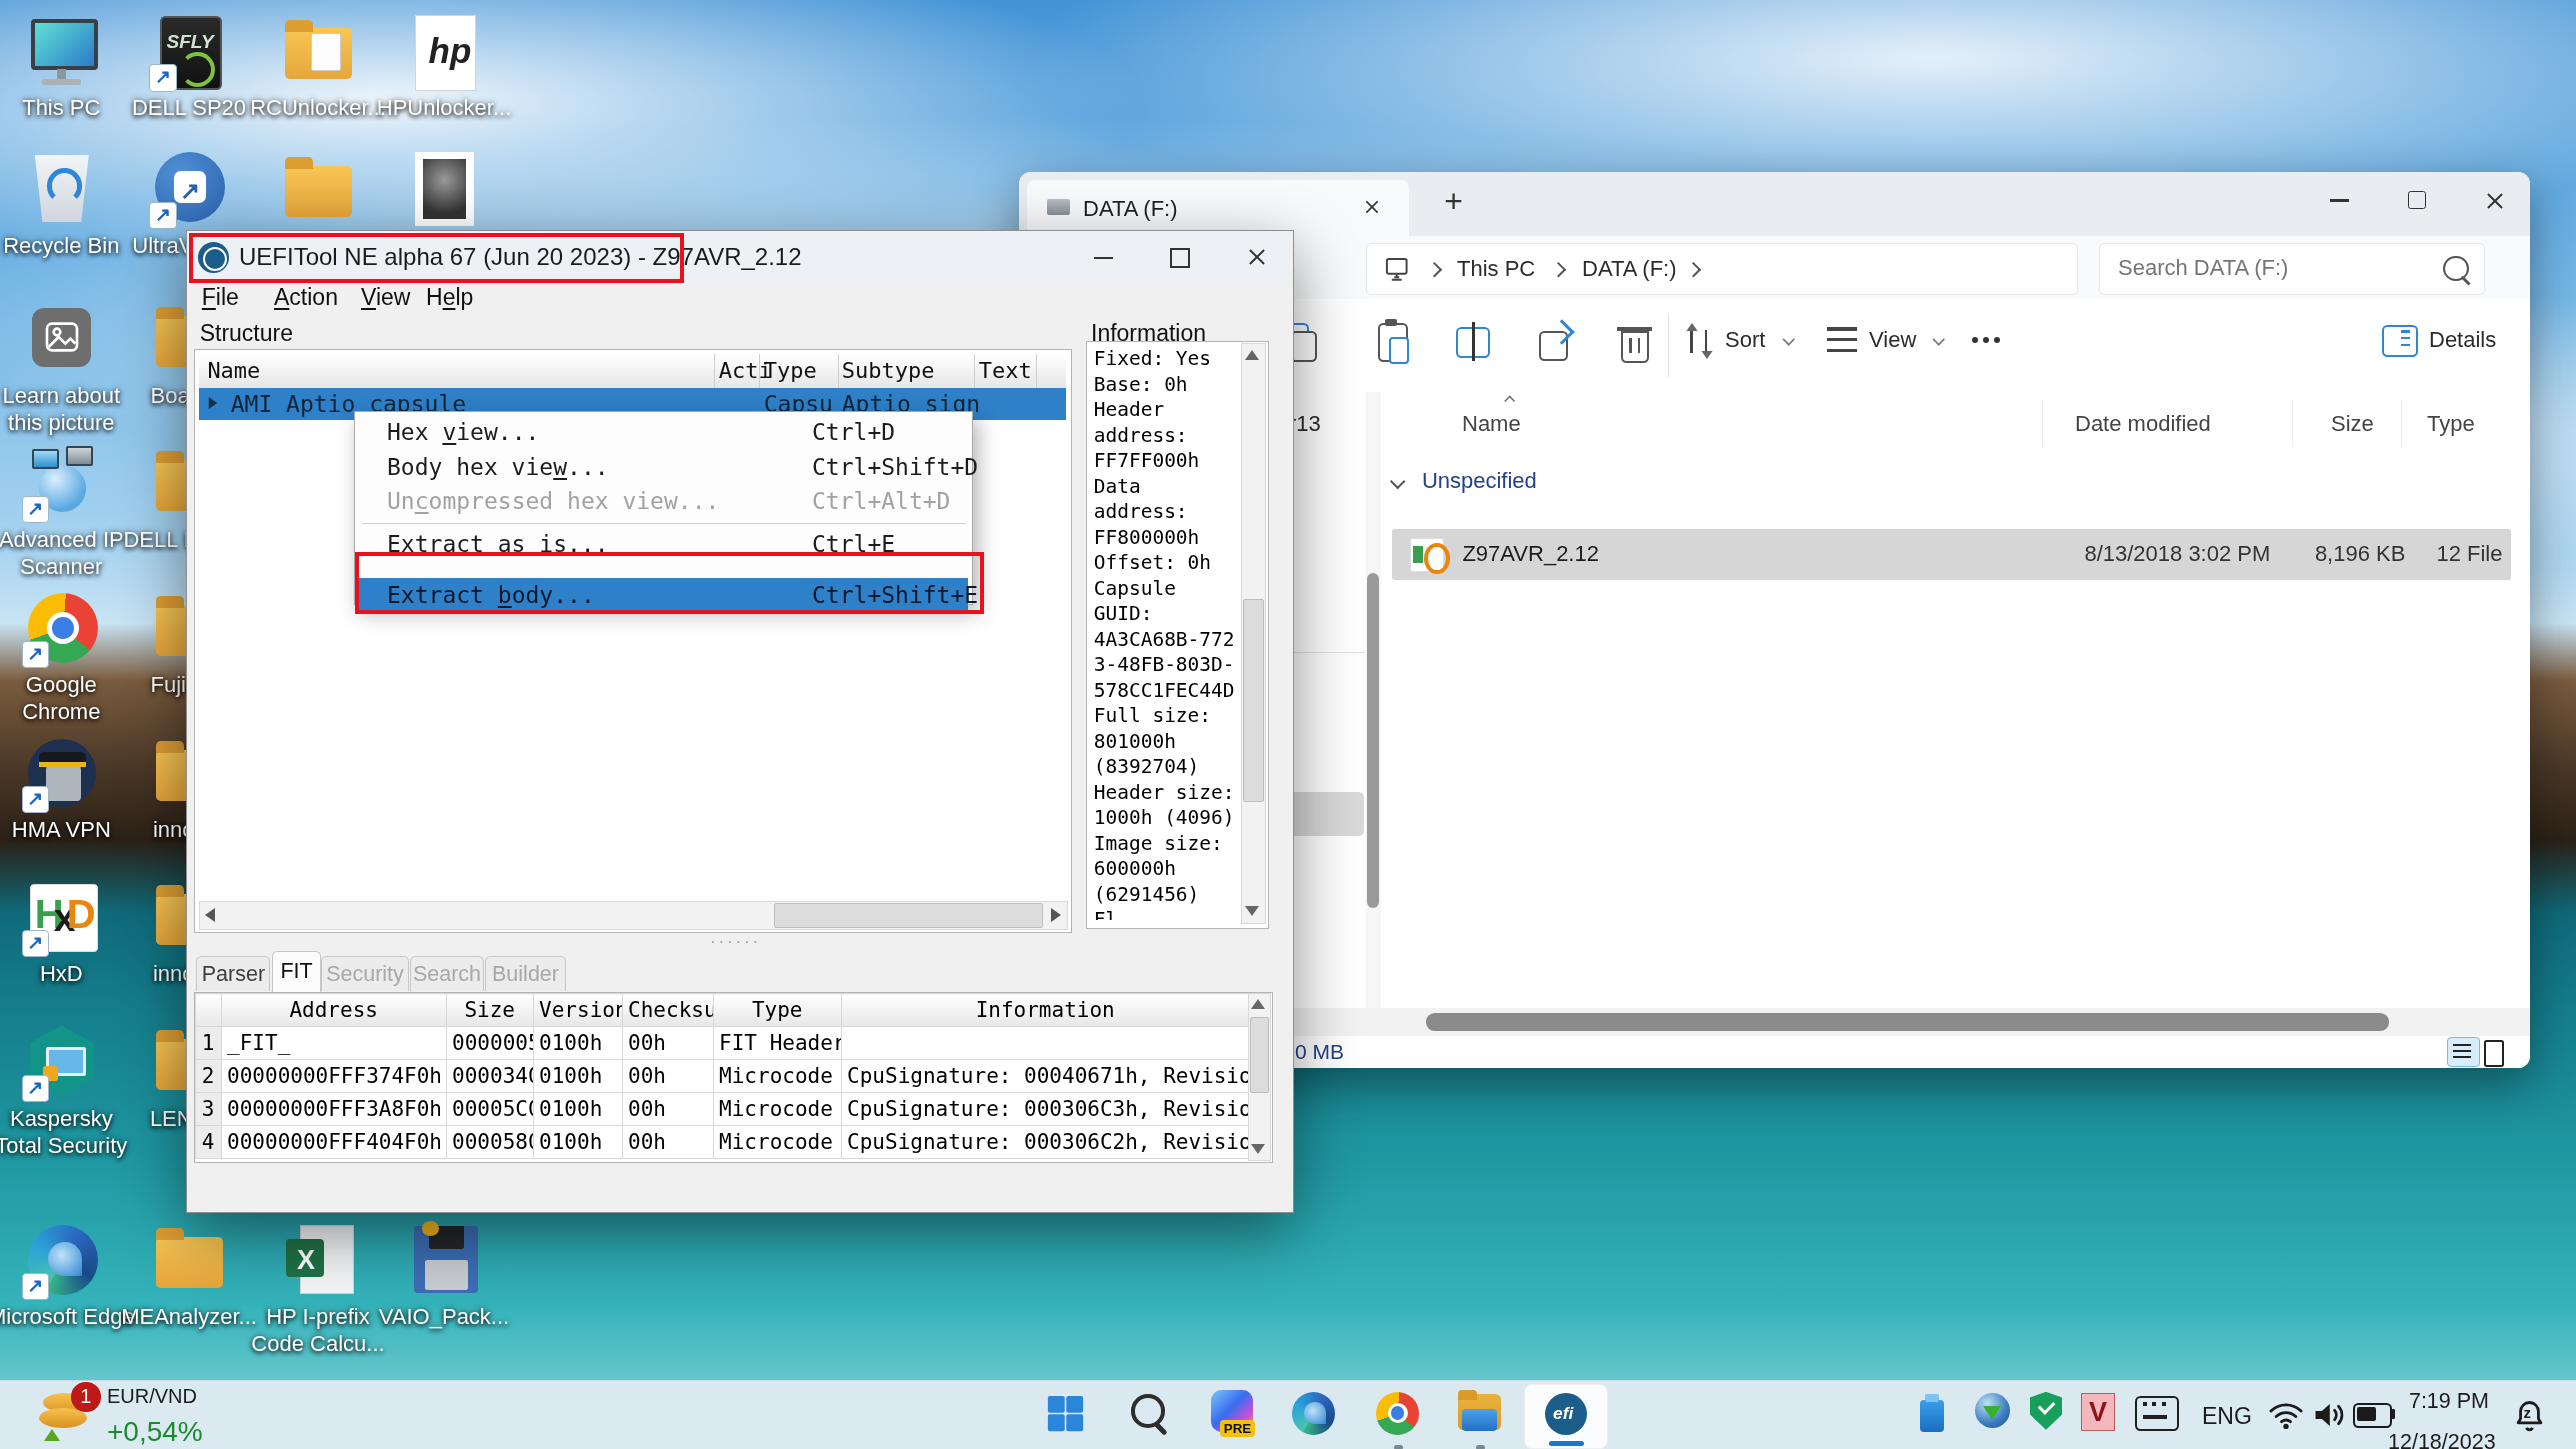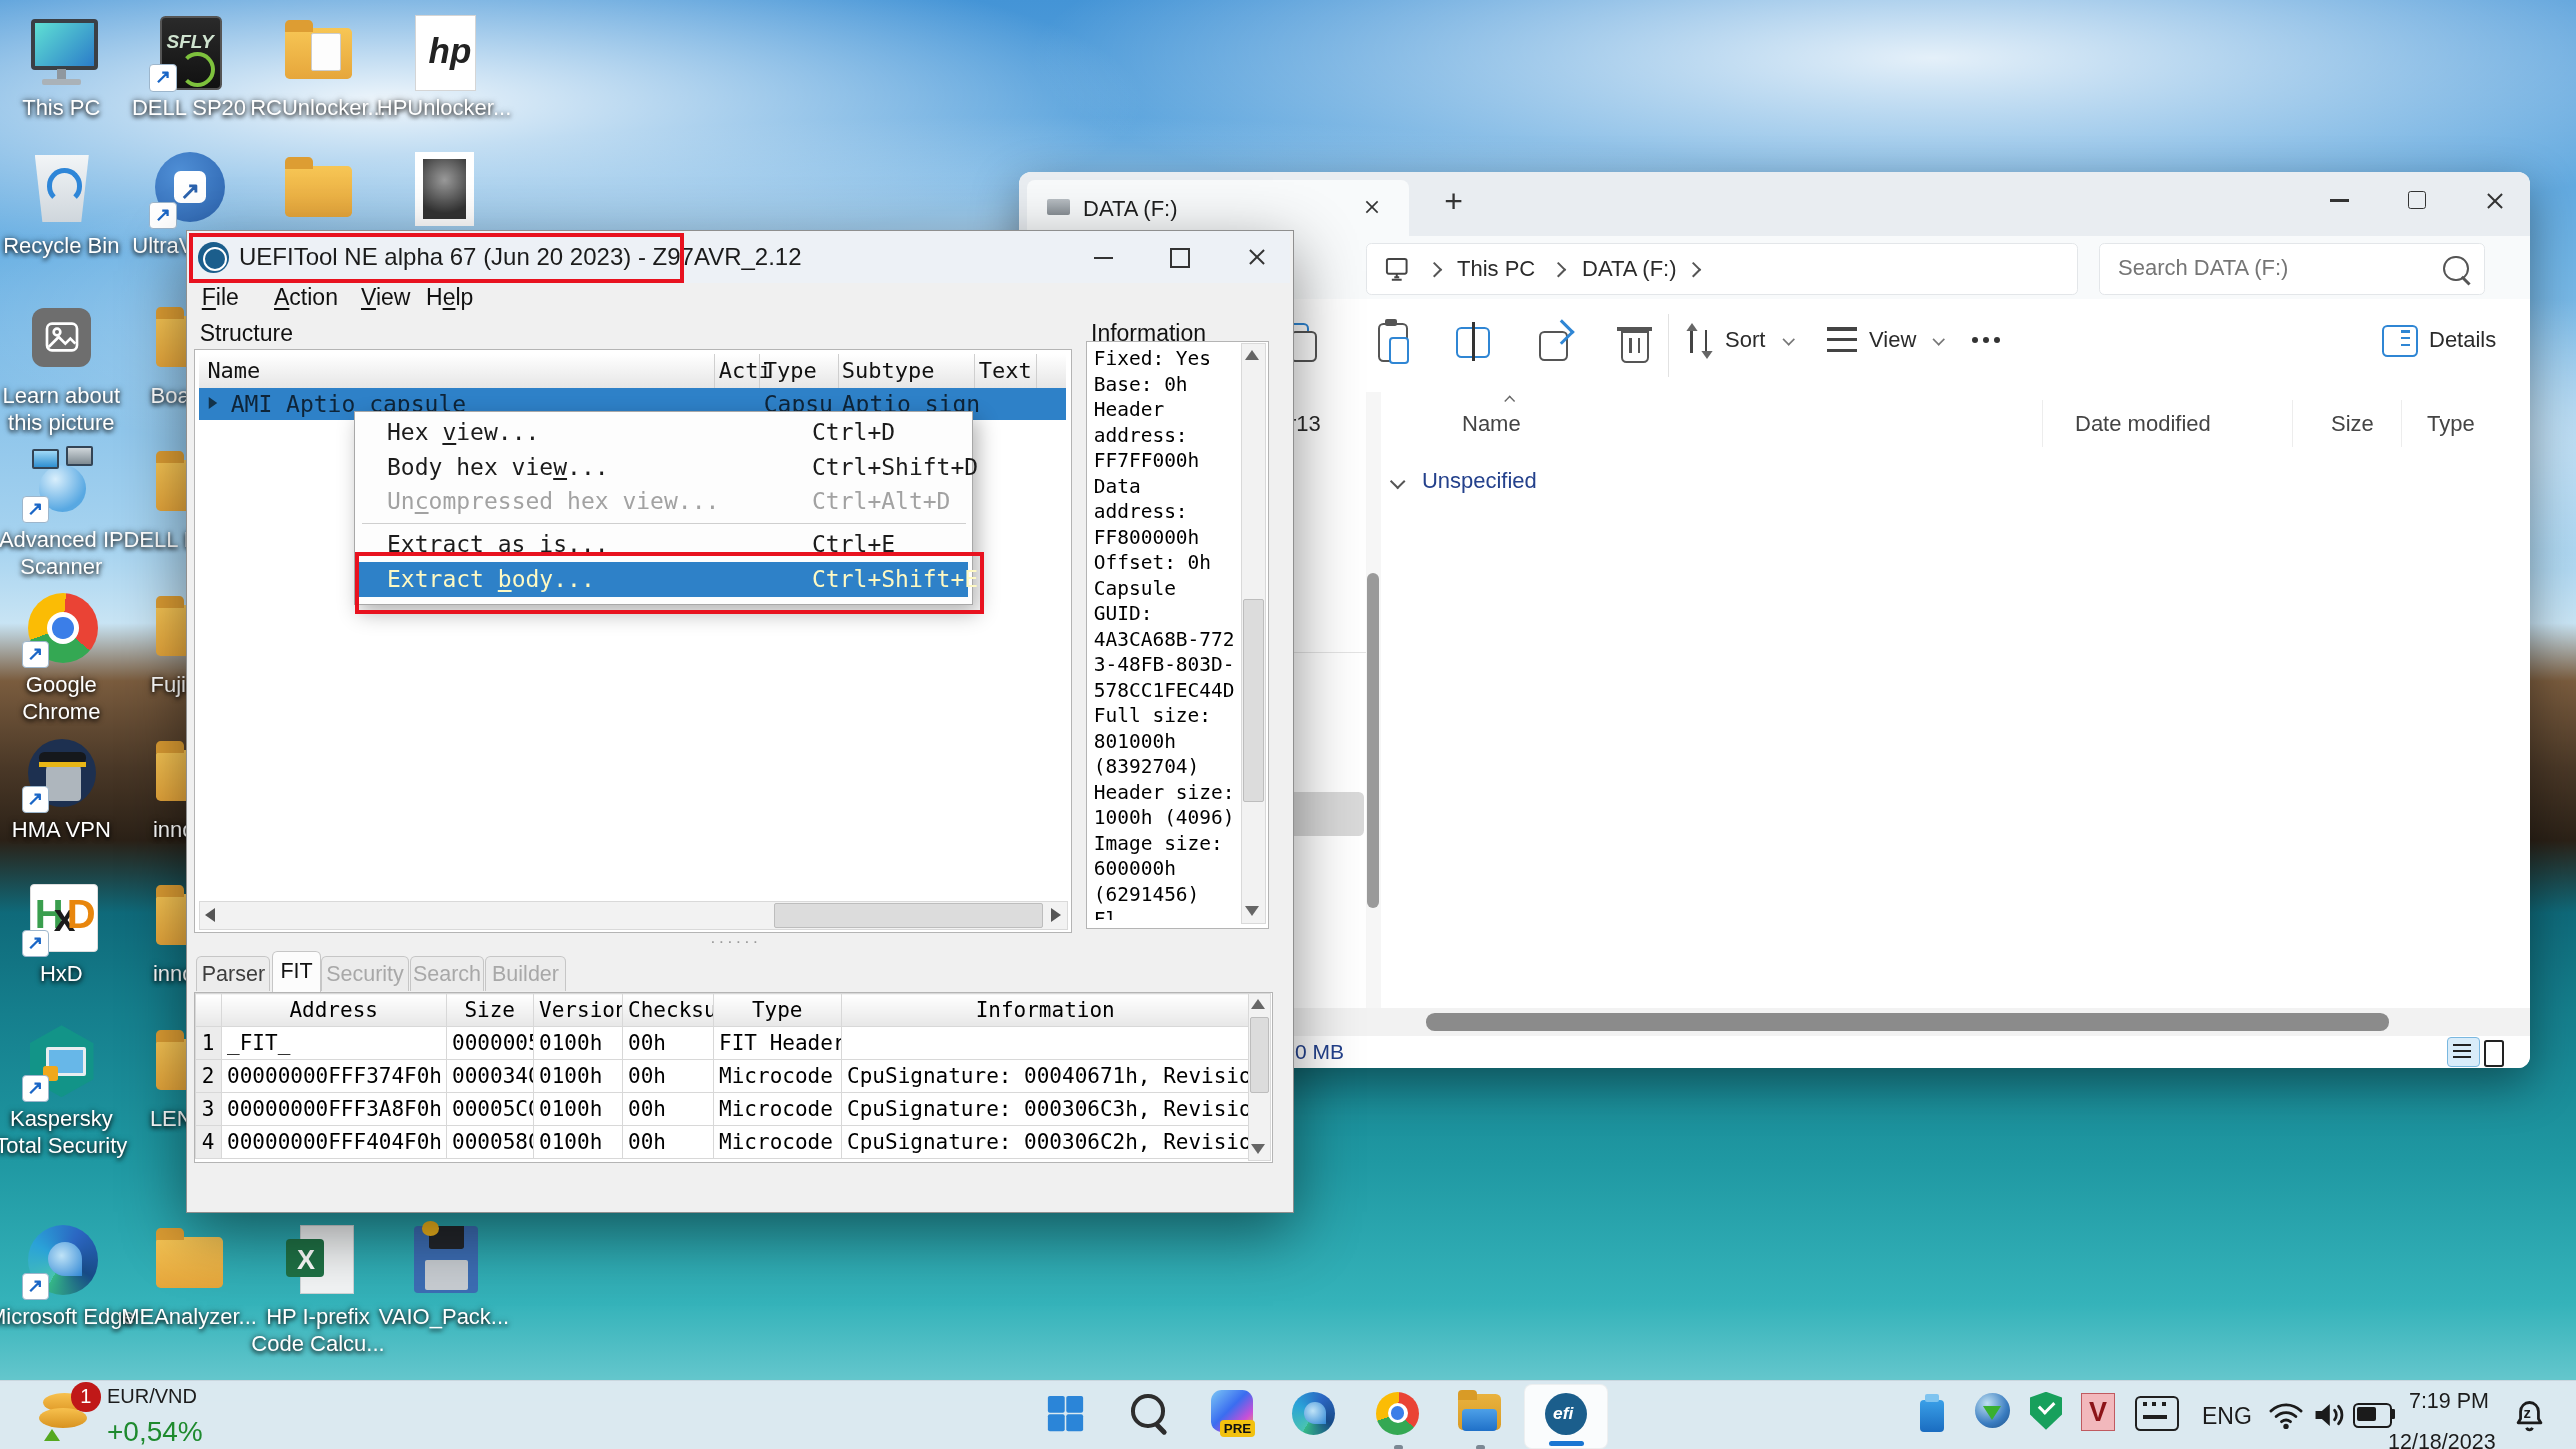--- a/index.html
+++ b/index.html
@@ -387,20 +387,30 @@
         <div class="abs" style="left:692px;top:10.7px;font-size:22px;color:#444">Date modified</div>
         <div class="abs" style="left:909px;top:0;width:0.7px;height:47px;background:#ededed"></div>
         <div class="abs" style="left:948px;top:10.7px;font-size:22px;color:#444">Size</div>
         <div class="abs" style="left:1018px;top:0;width:0.7px;height:47px;background:#ededed"></div>
         <div class="abs" style="left:1044px;top:10.7px;font-size:22px;color:#444">Type</div>
       </div>
       <div class="abs" style="left:9.4px;top:79px">
         <div class="chev abs" style="left:0;top:5.4px;border-color:#555"></div>
         <div class="abs" style="left:29.5px;top:-2.7px;font-size:22px;color:#24418c">Unspecified</div>
       </div>
+      <div class="abs" style="left:9.4px;top:137px;width:1119px;height:51px;background:#d6d6d6;border-radius:2.7px">
+        <div class="abs" style="left:17.4px;top:9.4px;width:32px;height:32px;background:#fff;border:0.7px solid #ddd;border-radius:2.7px">
+          <div class="abs" style="left:2.7px;top:6.7px;width:9.4px;height:17.4px;background:#3a9e4e"></div>
+          <div class="abs" style="left:13.4px;top:4px;width:17.4px;height:23px;border:4.7px solid #e8860d;border-radius:50%"></div>
+        </div>
+        <div class="abs" style="left:70px;top:12px;font-size:22px;color:#1d1d1d">Z97AVR_2.12</div>
+        <div class="abs" style="left:692px;top:12px;font-size:22px;color:#333">8/13/2018 3:02 PM</div>
+        <div class="abs" style="left:892px;top:12px;width:121px;text-align:right;font-size:22px;color:#333">8,196 KB</div>
+        <div class="abs" style="left:1044px;top:12px;font-size:22px;color:#333">12 File</div>
+      </div>
     </div>
 
     <div class="abs" style="left:0;top:836px;width:1511px;height:28px;background:#f2f2f2">
       <div class="abs" style="left:407px;top:5.4px;width:963px;height:17.4px;background:#8b8b8b;border-radius:8.7px"></div>
     </div>
 
     <div class="abs" style="left:0;top:864px;width:1511px;height:32px;background:#fff">
       <div class="abs" style="left:276px;top:4px;font-size:21px;color:#23418c">0 MB</div>
       <div class="abs" style="left:1428px;top:1.3px;width:31px;height:28px;background:#d9ecf9;border:1.3px solid #7ab8e0;border-radius:4px">
         <div class="abs" style="left:5.4px;top:5.4px;width:17.4px;height:2.7px;background:#222"></div>
@@ -584,21 +594,21 @@
     </div>
     <div class="ctx-item" style="top:72px;color:#a2a2a2">
       <span style="margin-left:28px"><span>Un</span><span class="u">c</span><span>ompressed hex view...</span></span>
       <span class="abs" style="left:453px">Ctrl+Alt+D</span>
     </div>
     <div class="abs" style="left:6.7px;top:111px;width:604px;height:1.3px;background:#cfcfcf"></div>
     <div class="ctx-item" style="top:115px">
       <span style="margin-left:28px">Extract as is...</span>
       <span class="abs" style="left:453px">Ctrl+E</span>
     </div>
-    <div class="ctx-item" style="top:150px;background:#2e81c8;color:#fef9c3">
+    <div class="ctx-item" style="top:166px;background:#2e81c8;color:#0f172a">
       <span style="margin-left:28px"><span>Extract </span><span class="u">b</span><span>ody...</span></span>
       <span class="abs" style="left:453px">Ctrl+Shift+E</span>
     </div>
   </div>
 
   <div class="redbox" style="left:189px;top:233px;width:487px;height:42px"></div>
   <div class="redbox" style="left:355px;top:552px;width:621px;height:54px"></div>
 
   <div id="taskbar" class="abs">
 

